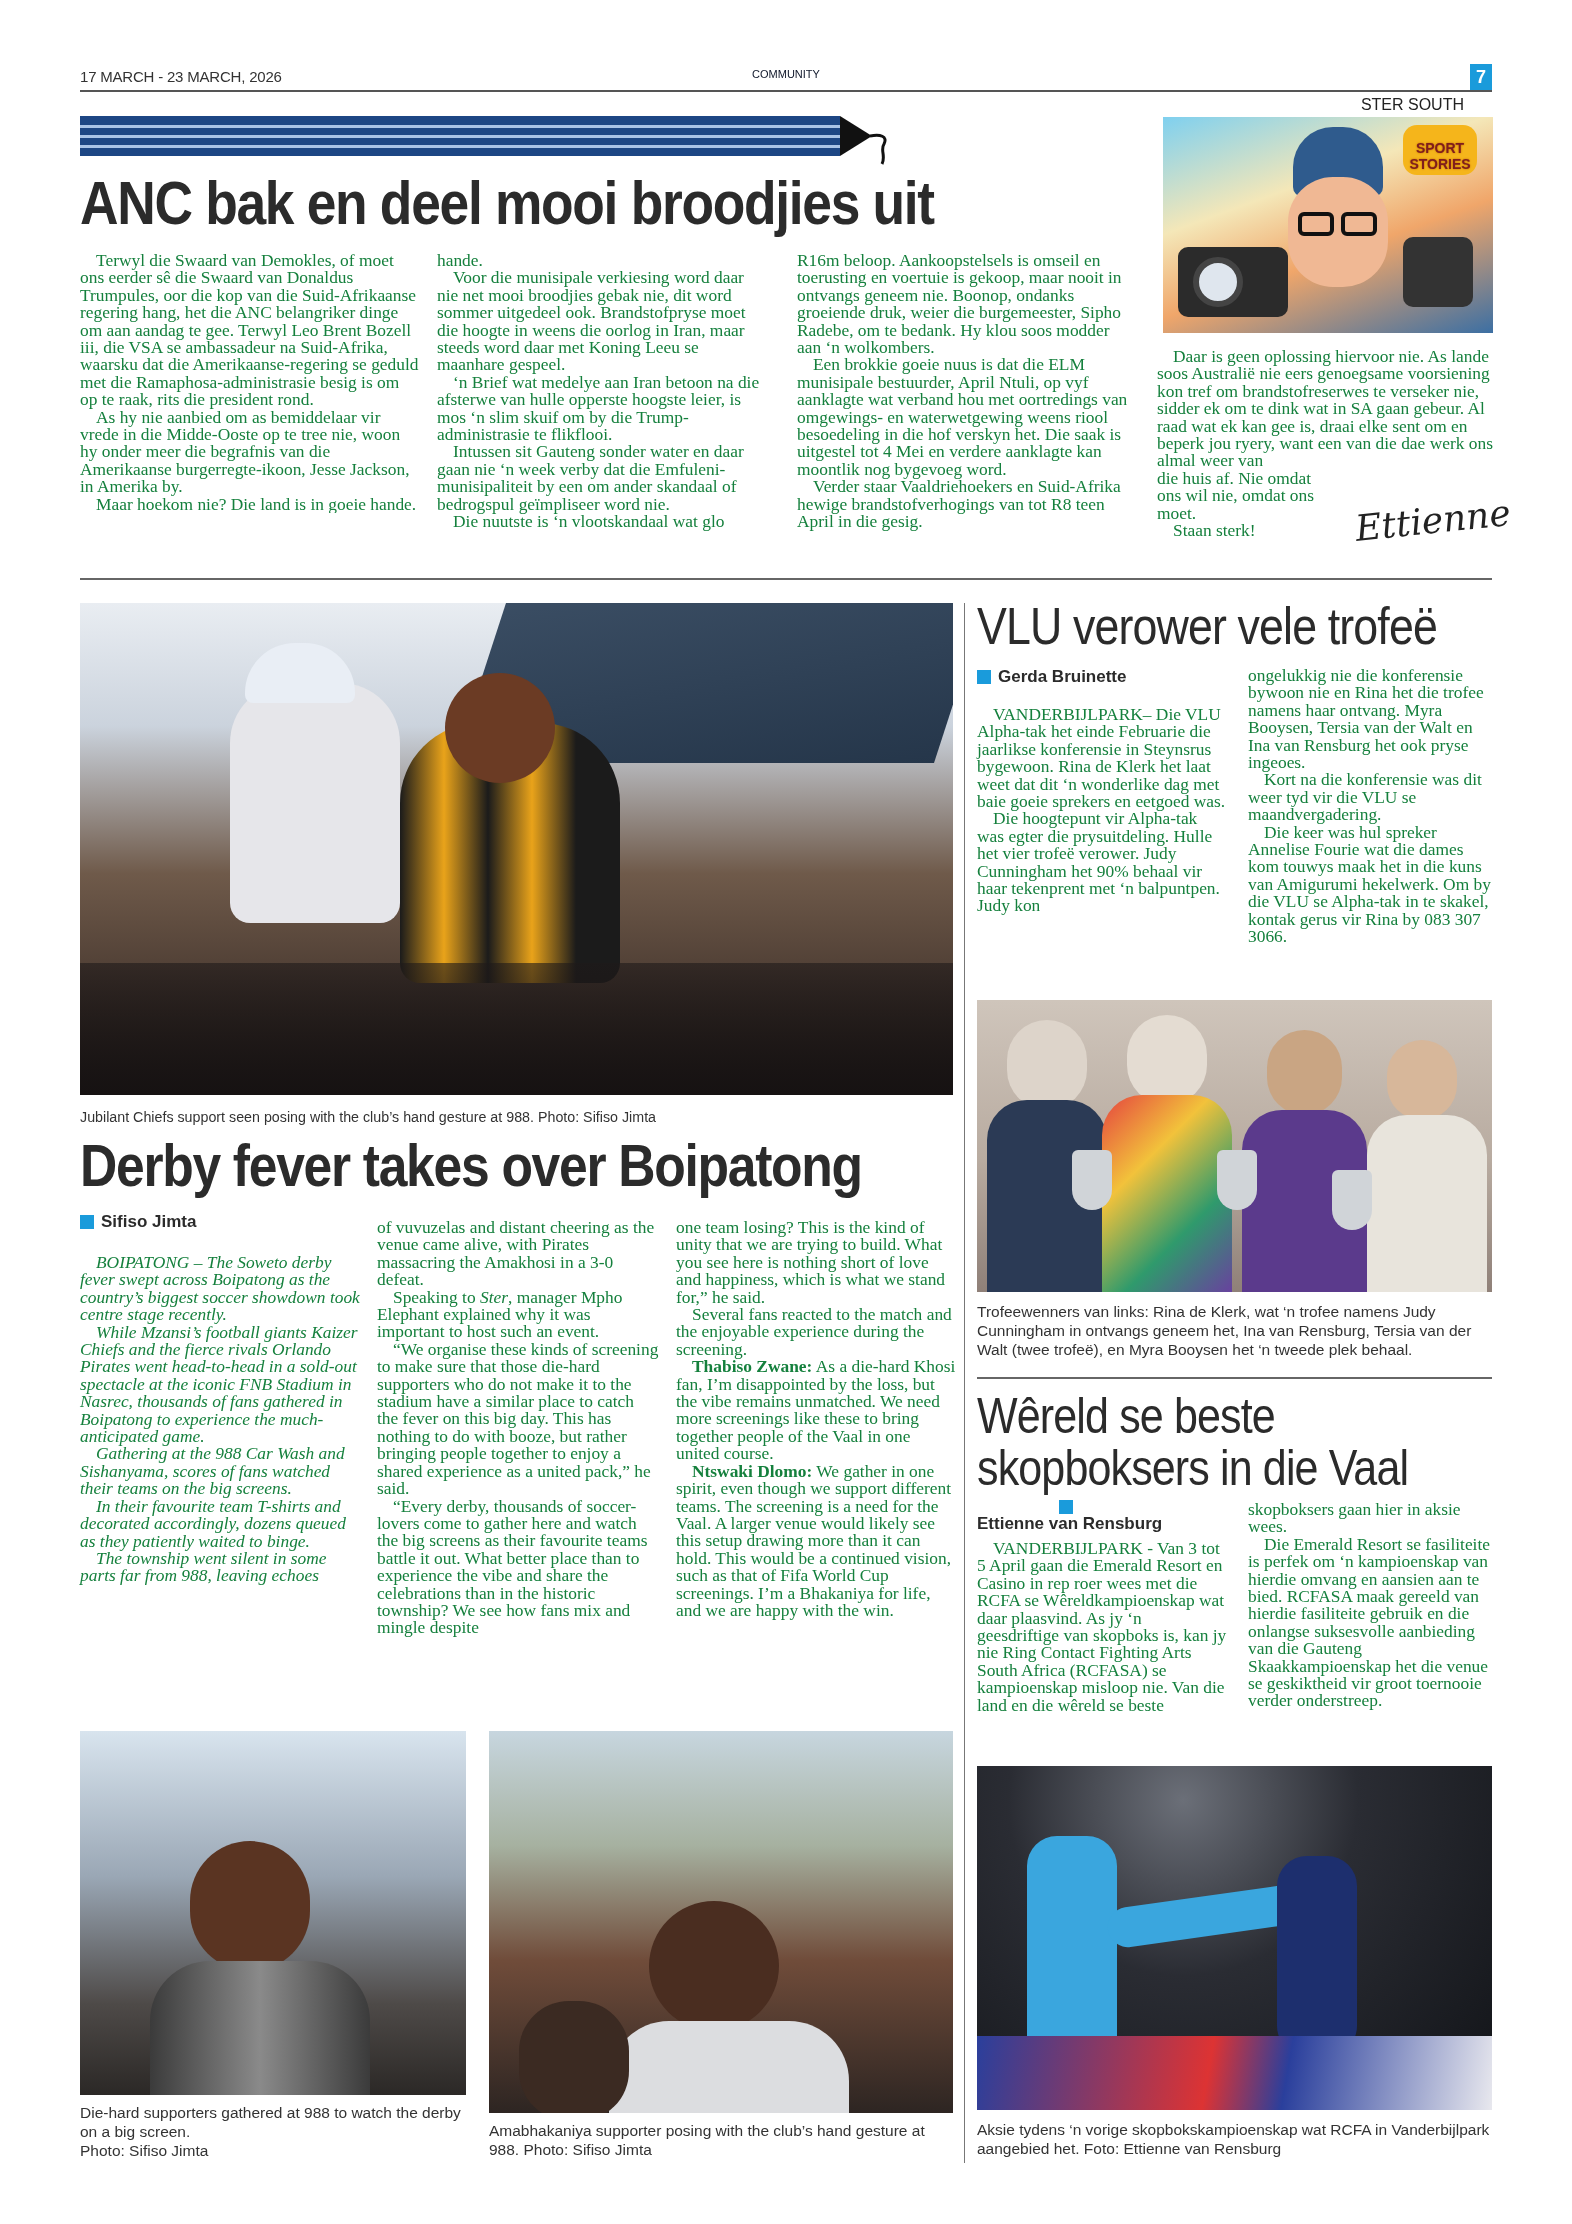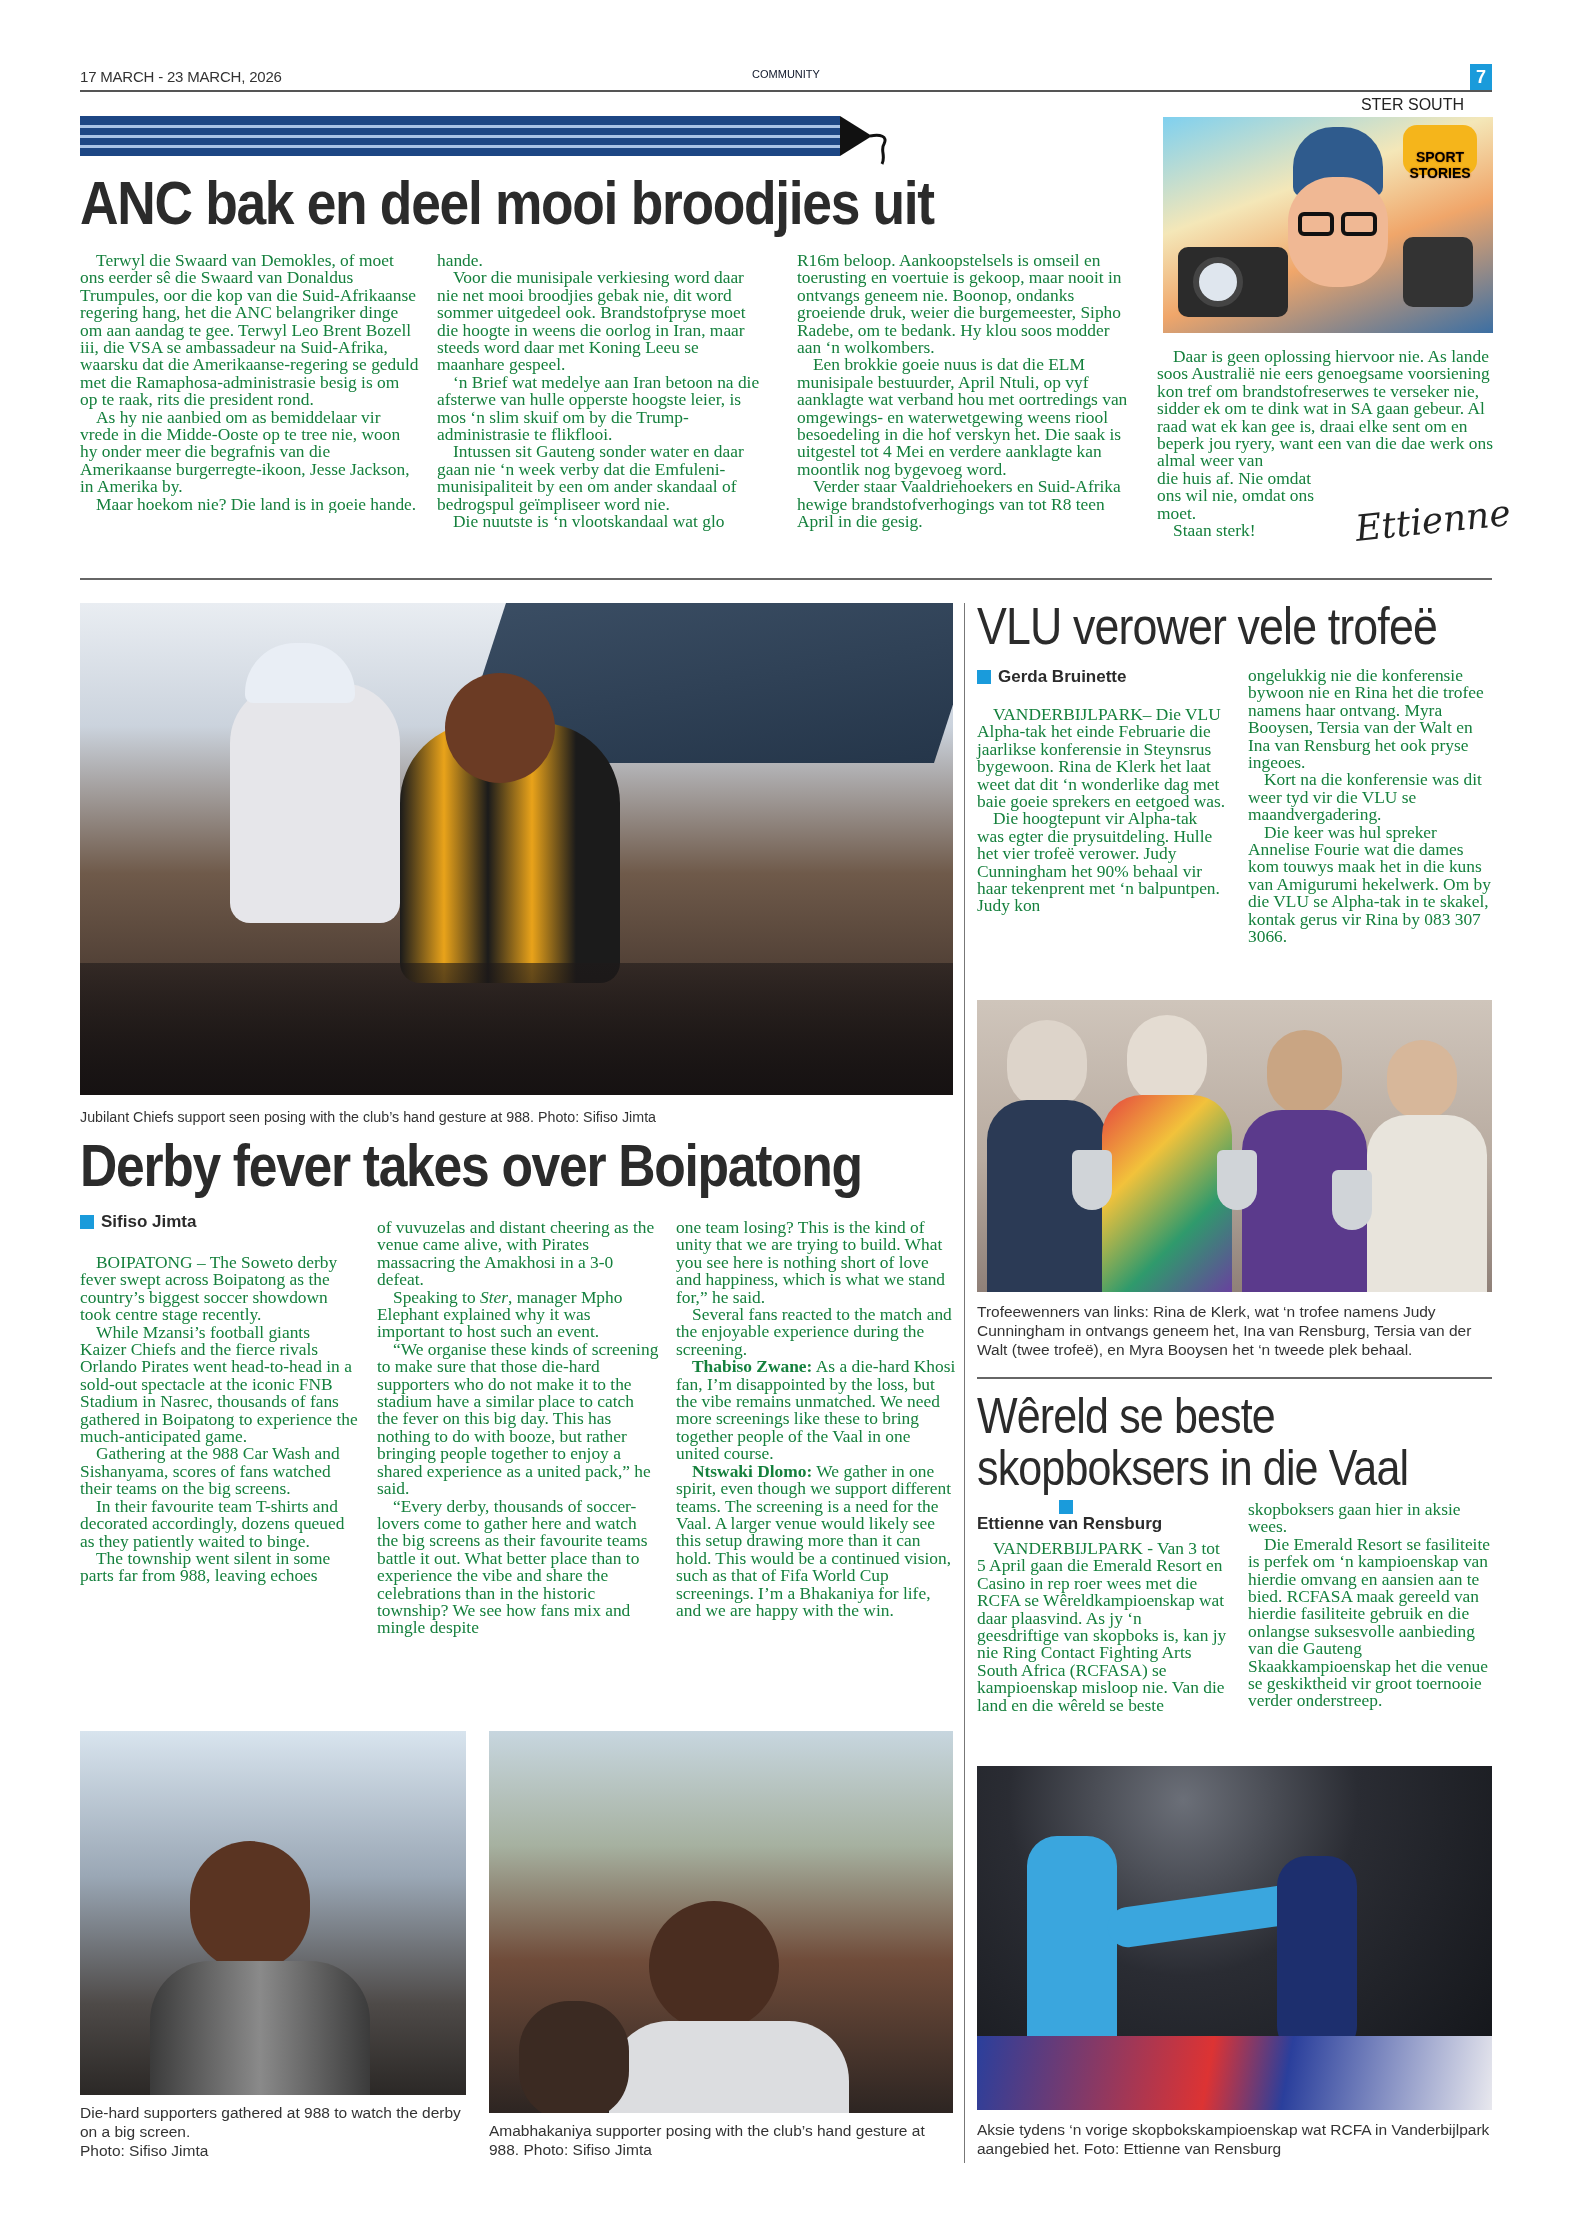--- a/index.html
+++ b/index.html
@@ -62,21 +62,21 @@
 <div class="abs h1" style="left:80px;top:170px;font-size:62px;line-height:66px;transform:scaleX(0.86);white-space:nowrap;">ANC bak en deel mooi broodjies uit</div>
 
 <div class="abs photo" style="left:1163px;top:117px;width:330px;height:216px;background:linear-gradient(160deg,#7fd0ef 0%,#f4e7b8 35%,#f0a66a 60%,#3c6fa3 100%);">
   <div class="abs" style="left:130px;top:10px;width:90px;height:70px;border-radius:40px 40px 10px 10px;background:#2f5b8d;"></div>
   <div class="abs" style="left:125px;top:60px;width:100px;height:110px;border-radius:45px;background:#f0b894;"></div>
   <div class="abs" style="left:135px;top:95px;width:36px;height:24px;border:4px solid #111;border-radius:6px;"></div>
   <div class="abs" style="left:178px;top:95px;width:36px;height:24px;border:4px solid #111;border-radius:6px;"></div>
   <div class="abs" style="left:15px;top:130px;width:110px;height:70px;border-radius:10px;background:#2b2b2b;"></div>
   <div class="abs" style="left:30px;top:140px;width:50px;height:50px;border-radius:25px;background:#dfe6ee;border:6px solid #444;"></div>
   <div class="abs" style="left:240px;top:120px;width:70px;height:70px;border-radius:10px;background:#333;"></div>
-  <div class="abs sans" style="left:240px;top:8px;width:74px;height:50px;border-radius:14px;background:#f5b51b;color:#000000;font-weight:bold;font-size:14px;line-height:16px;text-align:center;padding-top:24px;text-shadow:0 0 2px #b35a00;">SPORT STORIES</div>
+  <div class="abs sans" style="left:240px;top:8px;width:74px;height:50px;border-radius:14px;background:#f5b51b;color:#7f1d1d;font-weight:bold;font-size:14px;line-height:16px;text-align:center;padding-top:15px;text-shadow:0 0 2px #b35a00;">SPORT STORIES</div>
 </div>
 
 <div class="abs col" style="left:80px;top:252px;width:340px;">
   <p>Terwyl die Swaard van Demokles, of moet ons eerder sê die Swaard van Donaldus Trumpules, oor die kop van die Suid-Afrikaanse regering hang, het die ANC belangriker dinge om aan aandag te gee. Terwyl Leo Brent Bozell iii, die VSA se ambassadeur na Suid-Afrika, waarsku dat die Amerikaanse-regering se geduld met die Ramaphosa-administrasie besig is om op te raak, rits die president rond.</p>
   <p>As hy nie aanbied om as bemiddelaar vir vrede in die Midde-Ooste op te tree nie, woon hy onder meer die begrafnis van die Amerikaanse burgerregte-ikoon, Jesse Jackson, in Amerika by.</p>
   <p style="height:17px;overflow:hidden;">Maar hoekom nie? Die land is in goeie hande.</p>
 </div>
 
 <div class="abs col" style="left:437px;top:252px;width:330px;">
   <p class="noindent">hande.</p>
@@ -111,21 +111,21 @@
 </div>
 <div class="abs caption" style="left:80px;top:1107px;width:873px;transform:scaleX(0.92);transform-origin:left;white-space:nowrap;">Jubilant Chiefs support seen posing with the club’s hand gesture at 988. Photo: Sifiso Jimta</div>
 
 <div class="abs h1" style="left:80px;top:1133px;font-size:60px;line-height:66px;transform:scaleX(0.86);white-space:nowrap;">Derby fever takes over Boipatong</div>
 
 <div class="abs byline" style="left:80px;top:1212px;">
   <span class="sq"></span>
   <span>Sifiso Jimta</span>
 </div>
 
-<div class="abs col" style="left:80px;top:1254px;width:280px;">
+<div class="abs col" style="left:80px;top:1254px;width:280px;font-style:italic;">
   <p>BOIPATONG – The Soweto derby fever swept across Boipatong as the country’s biggest soccer showdown took centre stage recently.</p>
   <p>While Mzansi’s football giants Kaizer Chiefs and the fierce rivals Orlando Pirates went head-to-head in a sold-out spectacle at the iconic FNB Stadium in Nasrec, thousands of fans gathered in Boipatong to experience the much-anticipated game.</p>
   <p>Gathering at the 988 Car Wash and Sishanyama, scores of fans watched their teams on the big screens.</p>
   <p>In their favourite team T-shirts and decorated accordingly, dozens queued as they patiently waited to binge.</p>
   <p>The township went silent in some parts far from 988, leaving echoes</p>
 </div>
 <div class="abs col" style="left:377px;top:1219px;width:282px;">
   <p class="noindent">of vuvuzelas and distant cheering as the venue came alive, with Pirates massacring the Amakhosi in a 3-0 defeat.</p>
   <p>Speaking to <i>Ster</i>, manager Mpho Elephant explained why it was important to host such an event.</p>
   <p>“We organise these kinds of screening to make sure that those die-hard supporters who do not make it to the stadium have a similar place to catch the fever on this big day. This has nothing to do with booze, but rather bringing people together to enjoy a shared experience as a united pack,” he said.</p>

